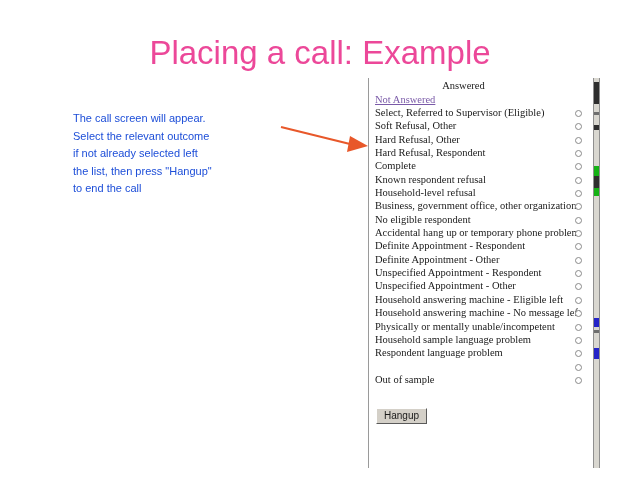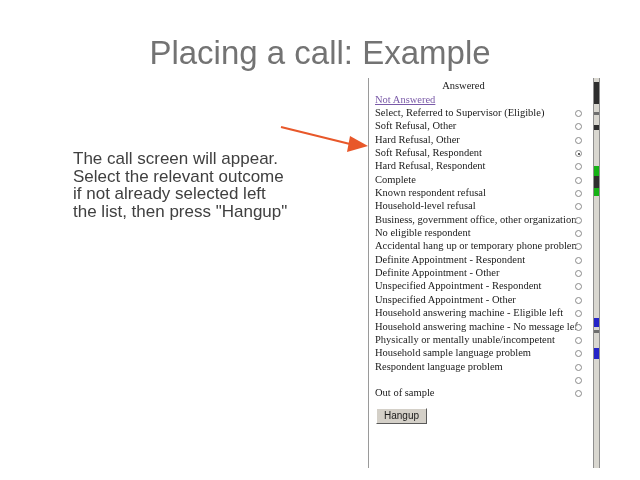--- a/index.html
+++ b/index.html
@@ -19,36 +19,35 @@
   
   #slide-title {
     position: absolute;
     left: 0;
     top: 34px;
     width: 640px;
     text-align: center;
     font-family: "Liberation Sans", sans-serif;
     font-size: 33px;
     font-weight: normal;
-    color: #737373;
+    color: #ec4899;
     letter-spacing: 0px;
     white-space: nowrap;
   }
 
   
   #caption {
     position: absolute;
     left: 73px;
     top: 110px;
     width: 210px;
     font-family: "Liberation Sans", sans-serif;
-    font-size: 17px;
+    font-size: 11px;
     line-height: 17.5px;
-    color: #404040;
-    margin-top: 40px;
+    color: #1d4ed8;
   }
   #caption .cap-line { display: block; white-space: nowrap; }
 
   
   #arrow-wrap {
     position: absolute;
     left: 280px;
     top: 118px;
     width: 92px;
     height: 42px;
@@ -183,20 +182,21 @@
 
 <div id="slide">
 
   <div id="slide-title">Placing a call: Example</div>
 
   <div id="caption">
     <span class="cap-line">The call screen will appear.</span>
     <span class="cap-line">Select the relevant outcome</span>
     <span class="cap-line">if not already selected left</span>
     <span class="cap-line">the list, then press "Hangup"</span>
+    <span class="cap-line">to end the call</span>
   </div>
 
   <div id="arrow-wrap">
     <svg width="92" height="42" viewBox="0 0 92 42">
       <line id="arrow-line" x1="1" y1="9" x2="74" y2="27" stroke="#e8582a" stroke-width="2.2" stroke-linecap="butt"></line>
       <polygon id="arrow-head" points="70,18 88,28 67,34" fill="#e8582a"></polygon>
     </svg>
   </div>
 
   <div id="shot-panel">
@@ -211,24 +211,20 @@
             <span class="outcome-label">Select, Referred to Supervisor (Eligible)</span>
             <span class="outcome-radio"></span>
           </div>
           <div class="outcome-row">
             <span class="outcome-label">Soft Refusal, Other</span>
             <span class="outcome-radio"></span>
           </div>
           <div class="outcome-row">
             <span class="outcome-label">Hard Refusal, Other</span>
             <span class="outcome-radio"></span>
-          </div>
-          <div class="outcome-row">
-            <span class="outcome-label">Soft Refusal, Respondent</span>
-            <span class="outcome-radio checked"></span>
           </div>
           <div class="outcome-row">
             <span class="outcome-label">Hard Refusal, Respondent</span>
             <span class="outcome-radio"></span>
           </div>
           <div class="outcome-row">
             <span class="outcome-label">Complete</span>
             <span class="outcome-radio"></span>
           </div>
           <div class="outcome-row">

